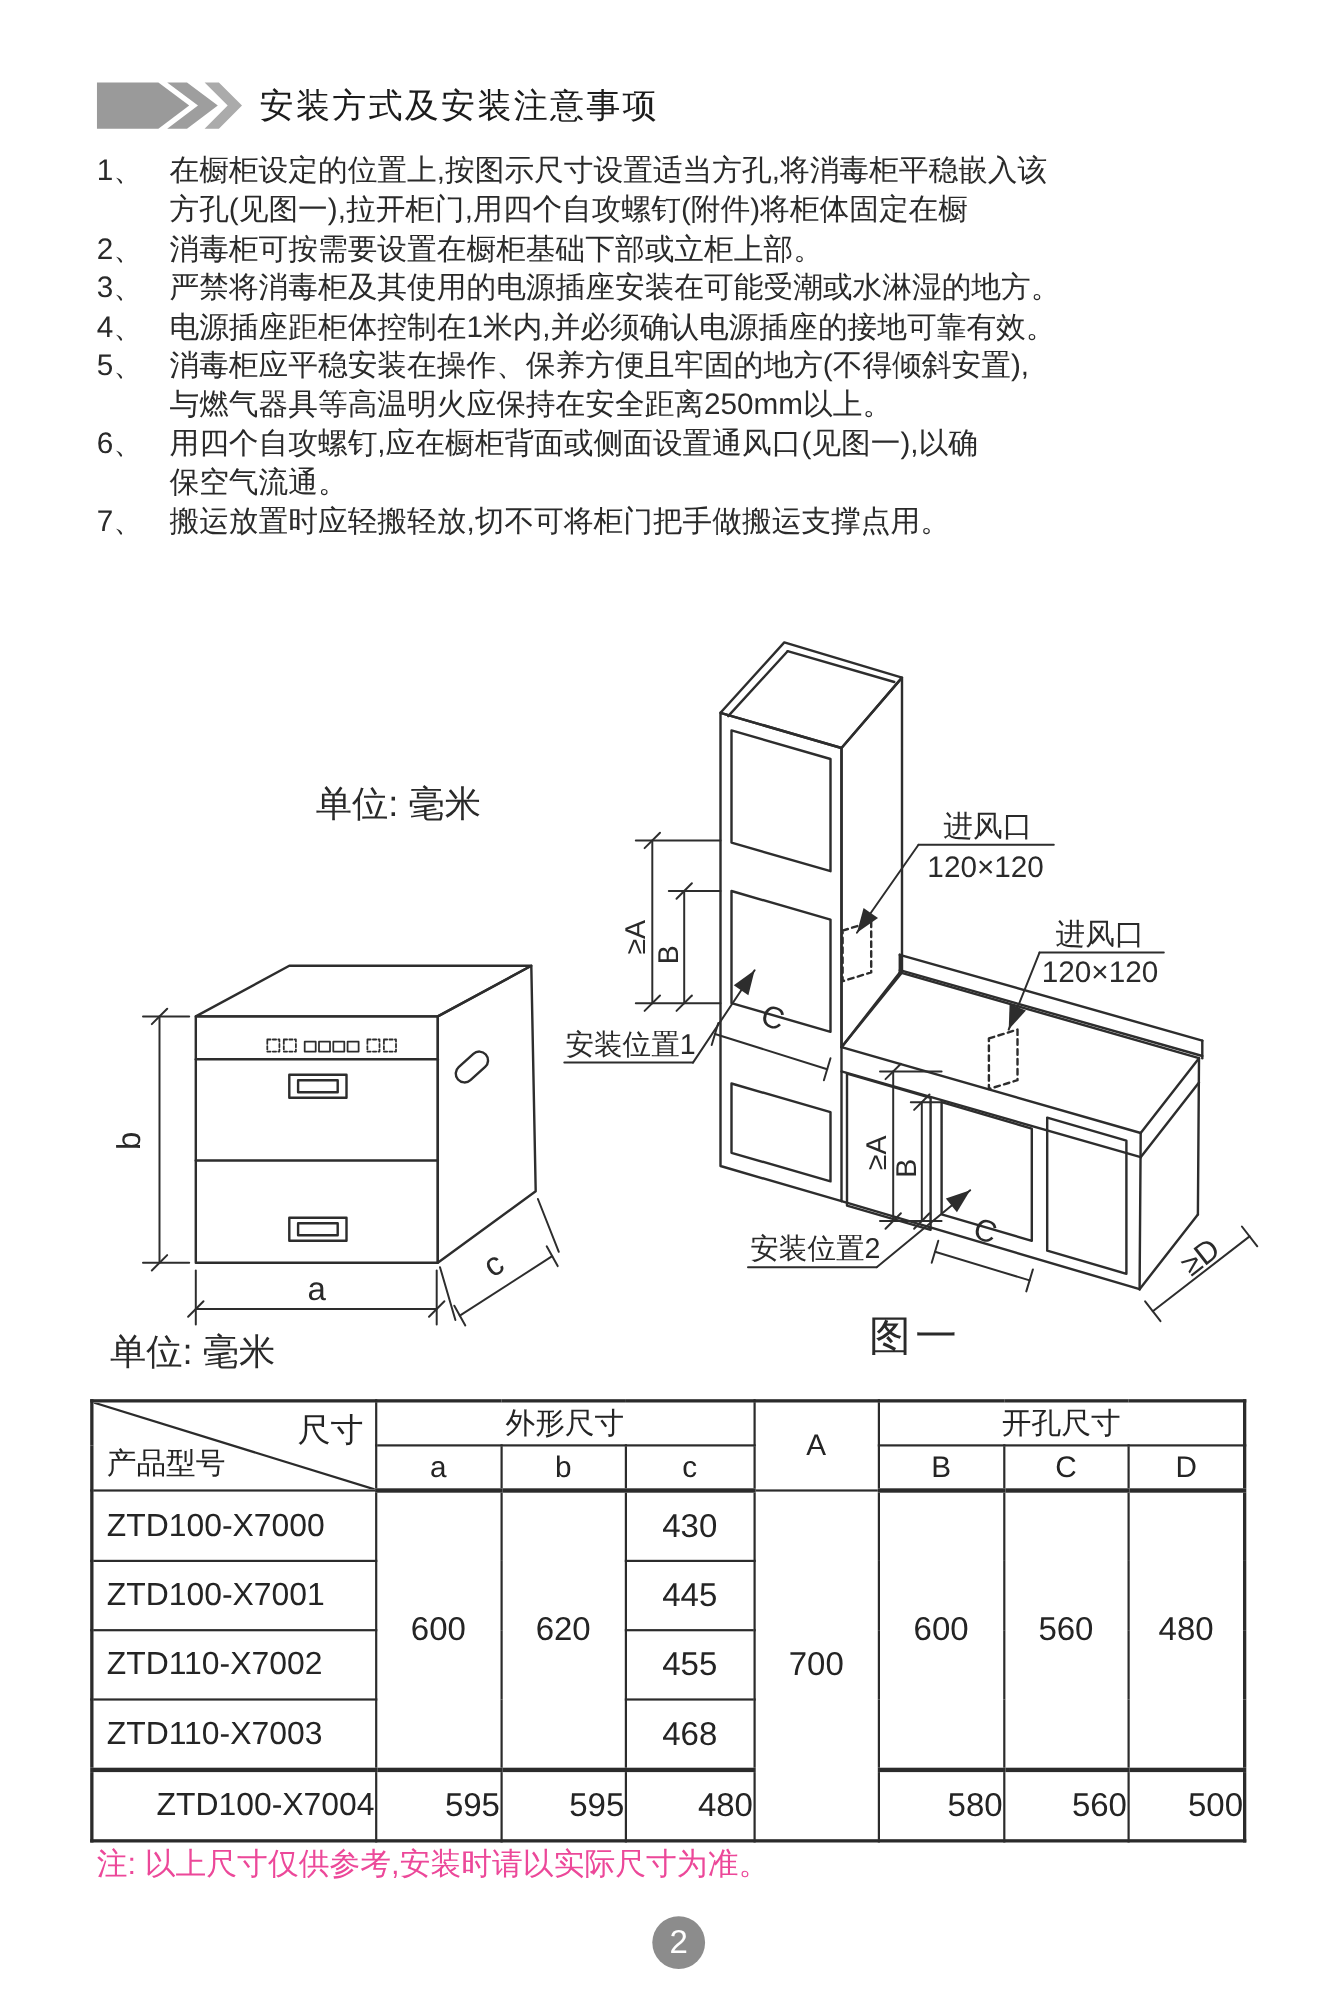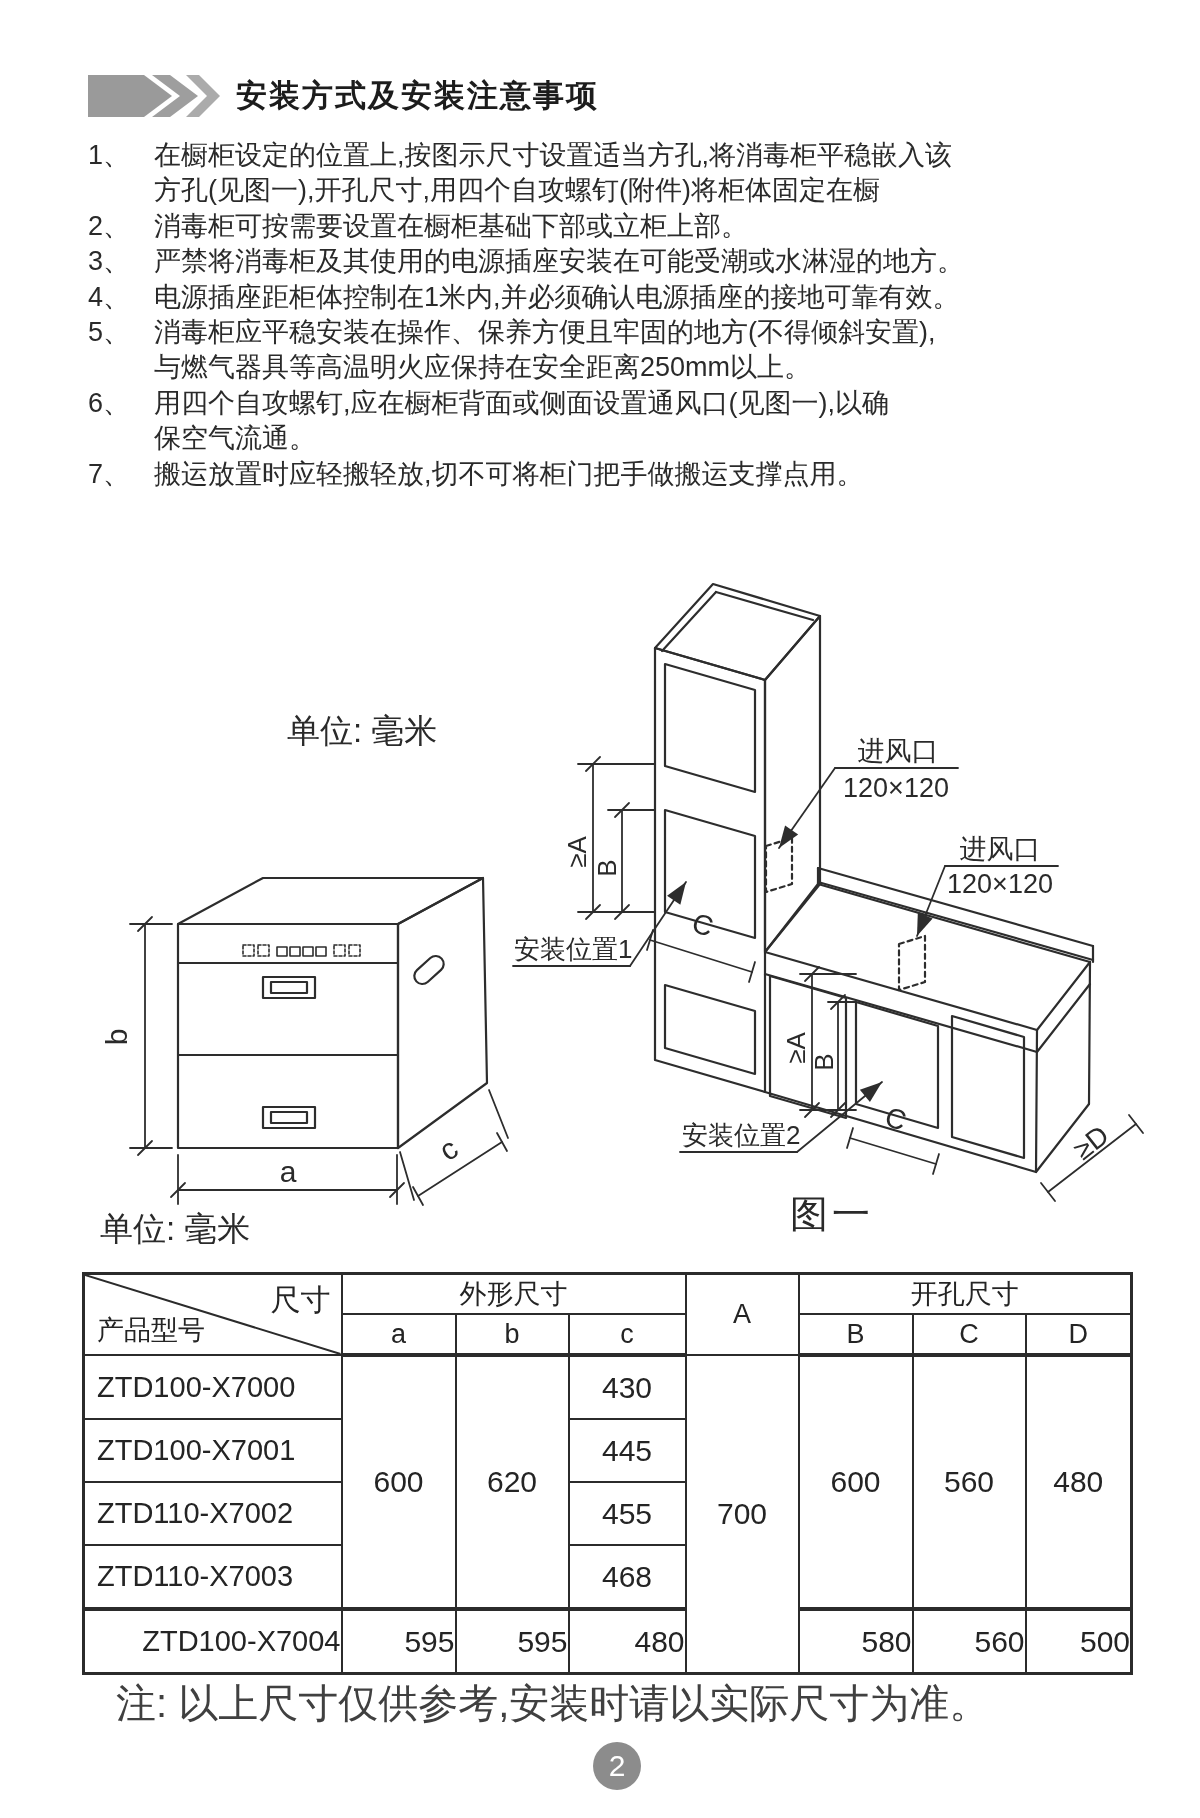--- a/index.html
+++ b/index.html
@@ -1,21 +1,21 @@
 <!DOCTYPE html>
 <html><head>
 <meta charset="utf-8">
 <style>
   html,body{margin:0;padding:0;}
   body{width:1200px;height:1818px;position:relative;background:#ffffff;
        font-family:"Liberation Sans","DejaVu Sans",sans-serif;color:#242424;}
   .abs{position:absolute;}
   
   #banner{left:88px;top:74px;display:flex;align-items:center;}
-  #banner h1{margin:0 0 0 16px;font-size:31px;font-weight:bold;letter-spacing:2px;color:#1c1c1c;line-height:44px;}
+  #banner h1{margin:0 0 0 16px;font-size:31px;font-weight:normal;letter-spacing:2px;color:#1c1c1c;line-height:44px;}
   
   #instructions{left:88px;top:138px;width:1040px;font-size:27px;line-height:35.4px;color:#2a2a2a;}
   .inst{display:flex;}
   .inst .num{flex:0 0 38px;}
   .inst .itext{flex:1;margin-left:24px;}
   
   #figure{left:0;top:0;width:1200px;height:1818px;}
   #figure text{font-family:"Liberation Sans","DejaVu Sans",sans-serif;fill:#2a2a2a;}
   
   #spec-table{left:82px;top:1272px;border-collapse:collapse;table-layout:fixed;width:1048px;}
@@ -24,21 +24,21 @@
   #spec-table tr.hrow td{height:38px;font-size:27px;}
   #spec-table td.model{text-align:left;padding-left:12px;font-size:29px;}
   #spec-table table, #spec-table{border:3px solid #2b2b2b;}
   #spec-table tr.hrow2 td{border-bottom:4px solid #2b2b2b;}
   #spec-table tr.last td{border-top:4px solid #2b2b2b;text-align:right;}
   #spec-table td.diag{position:relative;}
   #spec-table td.diag .lbl-top{position:absolute;top:5px;right:10px;font-size:30px;}
   #spec-table td.diag .lbl-bot{position:absolute;bottom:6px;left:12px;font-size:27px;}
   #spec-table td.diag svg{position:absolute;left:0;top:0;width:100%;height:100%;}
   
-  #note{left:88px;top:1676px;font-size:40px;color:#404040;margin-left:28px;}
+  #note{left:88px;top:1676px;font-size:28px;color:#ec4899;}
   
   #page-circle{left:593px;top:1742px;width:48px;height:48px;border-radius:50%;
                background:#8c8c8c;display:flex;align-items:center;justify-content:center;}
   #page-circle span{color:#ffffff;font-size:30px;}
 </style>
 </head>
 <body>
 
 <div class="abs" id="banner">
   <svg width="132" height="44" viewBox="0 0 132 44" aria-hidden="true">
@@ -47,21 +47,21 @@
     <path d="M98,1 L111,1 L132,22 L111,43 L98,43 L119,22 Z" fill="#ababab"></path>
   </svg>
   <h1>安装方式及安装注意事项</h1>
 </div>
 
 <div class="abs" id="instructions">
   <div class="inst">
     <span class="num">1、</span>
     <div class="itext">
       <div>在橱柜设定的位置上,按图示尺寸设置适当方孔,将消毒柜平稳嵌入该</div>
-      <div>方孔(见图一),开孔尺寸,用四个自攻螺钉(附件)将柜体固定在橱</div>
+      <div>方孔(见图一),拉开柜门,用四个自攻螺钉(附件)将柜体固定在橱</div>
     </div>
   </div>
   <div class="inst">
     <span class="num">2、</span>
     <div class="itext">
         <div>消毒柜可按需要设置在橱柜基础下部或立柜上部。</div>
       </div>
   </div>
   <div class="inst">
     <span class="num">3、</span>

